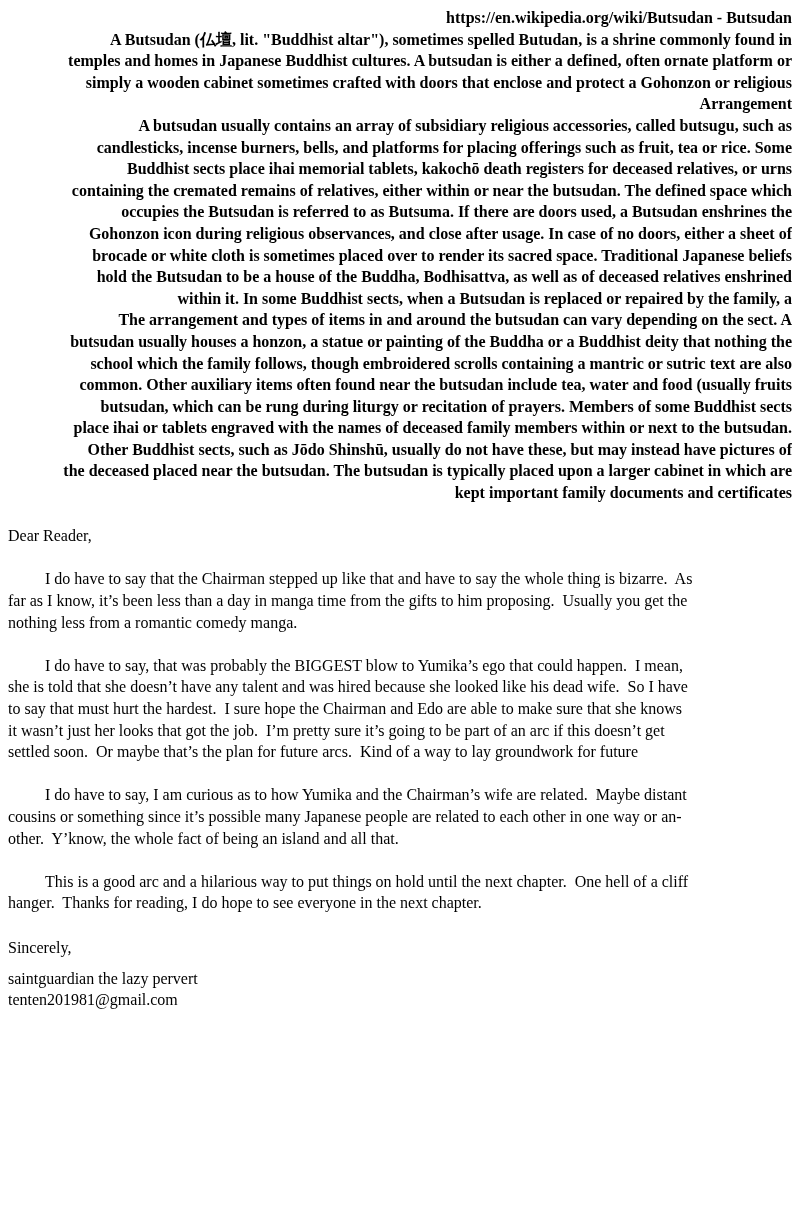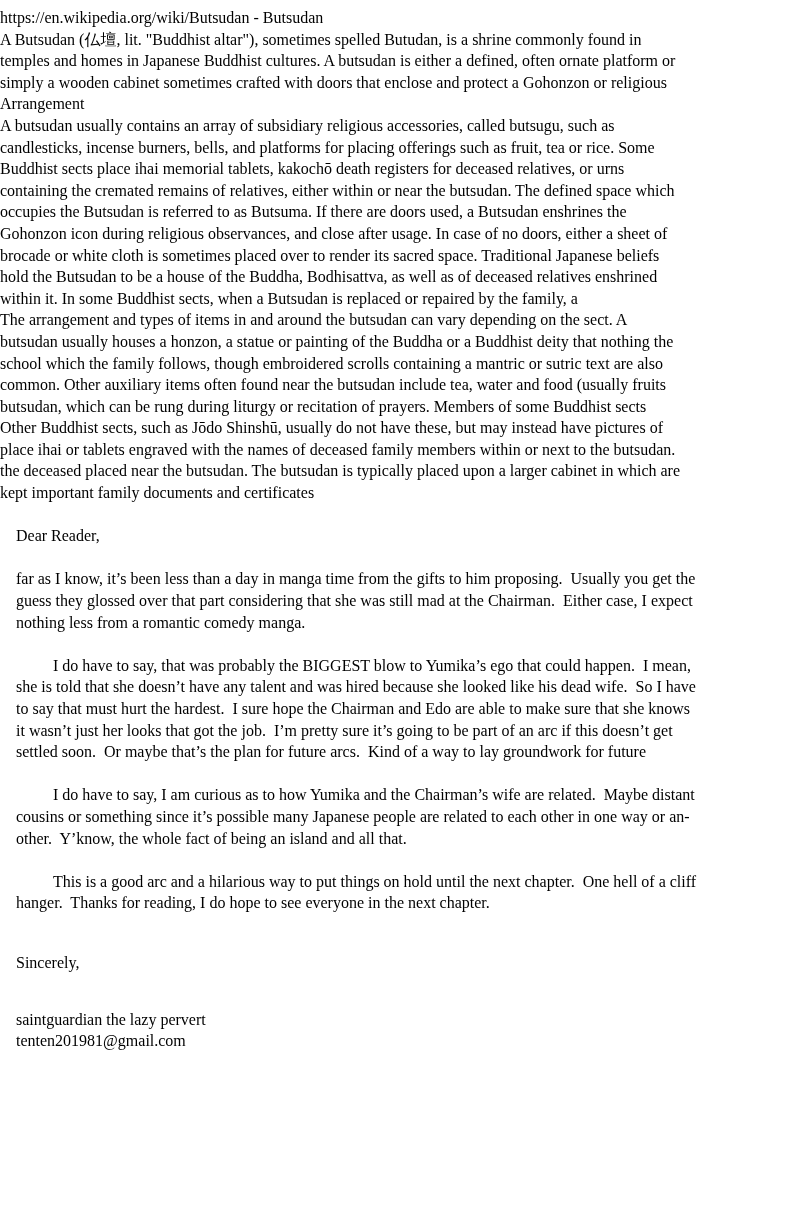--- a/index.html
+++ b/index.html
@@ -12,48 +12,49 @@
     height: 1224px;
     overflow: hidden;
     color: #000000;
     font-family: "Liberation Serif", "DejaVu Serif", serif;
     font-size: 16px;
   }
   .doc {
     padding-top: 7px;
   }
   .center-block {
-    text-align: left;
+    text-align: right;
+    font-weight: bold;
   }
   .cline {
     line-height: 21.6px;
     white-space: pre;
   }
   .letter {
     margin-top: 21.6px;
-    padding-left: 16px;
+    padding-left: 8px;
     padding-right: 4px;
     text-align: left;
     font-family: Liberation Serif, serif;
   }
   .lline {
     line-height: 21.6px;
     white-space: pre;
   }
   .indent {
     padding-left: 37px;
   }
   .para {
     margin-top: 21.6px;
   }
   .closing {
-    margin-top: 38px;
+    margin-top: 23px;
   }
   .signature {
-    margin-top: 35px;
+    margin-top: 9px;
   }
 </style>
 </head>
 <body>
 
 <div class="doc">
 
   <div class="center-block">
     <div class="cline">https://en.wikipedia.org/wiki/Butsudan - Butsudan</div>
     <div>
@@ -72,33 +73,33 @@
         <div class="cline">brocade or white cloth is sometimes placed over to render its sacred space. Traditional Japanese beliefs</div>
         <div class="cline">hold the Butsudan to be a house of the Buddha, Bodhisattva, as well as of deceased relatives enshrined</div>
         <div class="cline">within it. In some Buddhist sects, when a Butsudan is replaced or repaired by the family, a</div>
       </div>
     <div>
         <div class="cline">The arrangement and types of items in and around the butsudan can vary depending on the sect. A</div>
         <div class="cline">butsudan usually houses a honzon, a statue or painting of the Buddha or a Buddhist deity that nothing the</div>
         <div class="cline">school which the family follows, though embroidered scrolls containing a mantric or sutric text are also</div>
         <div class="cline">common. Other auxiliary items often found near the butsudan include tea, water and food (usually fruits</div>
         <div class="cline">butsudan, which can be rung during liturgy or recitation of prayers. Members of some Buddhist sects</div>
+        <div class="cline">place ihai or tablets engraved with the names of deceased family members within or next to the butsudan.</div>
         <div class="cline">Other Buddhist sects, such as Jōdo Shinshū, usually do not have these, but may instead have pictures of</div>
-        <div class="cline">place ihai or tablets engraved with the names of deceased family members within or next to the butsudan.</div>
         <div class="cline">the deceased placed near the butsudan. The butsudan is typically placed upon a larger cabinet in which are</div>
         <div class="cline">kept important family documents and certificates</div>
       </div>
   </div>
 
   <div class="letter">
     <div class="lline">Dear Reader,</div>
     <div>
         <div class="para">
+          <div class="lline indent">I do have to say that the Chairman stepped up like that and have to say the whole thing is bizarre.  As</div>
           <div class="lline">far as I know, it’s been less than a day in manga time from the gifts to him proposing.  Usually you get the</div>
-          <div class="lline">guess they glossed over that part considering that she was still mad at the Chairman.  Either case, I expect</div>
           <div class="lline">nothing less from a romantic comedy manga.</div>
         </div>
         <div class="para">
           <div class="lline indent">I do have to say, that was probably the BIGGEST blow to Yumika’s ego that could happen.  I mean,</div>
           <div class="lline">she is told that she doesn’t have any talent and was hired because she looked like his dead wife.  So I have</div>
           <div class="lline">to say that must hurt the hardest.  I sure hope the Chairman and Edo are able to make sure that she knows</div>
           <div class="lline">it wasn’t just her looks that got the job.  I’m pretty sure it’s going to be part of an arc if this doesn’t get</div>
           <div class="lline">settled soon.  Or maybe that’s the plan for future arcs.  Kind of a way to lay groundwork for future</div>
         </div>
         <div class="para">

